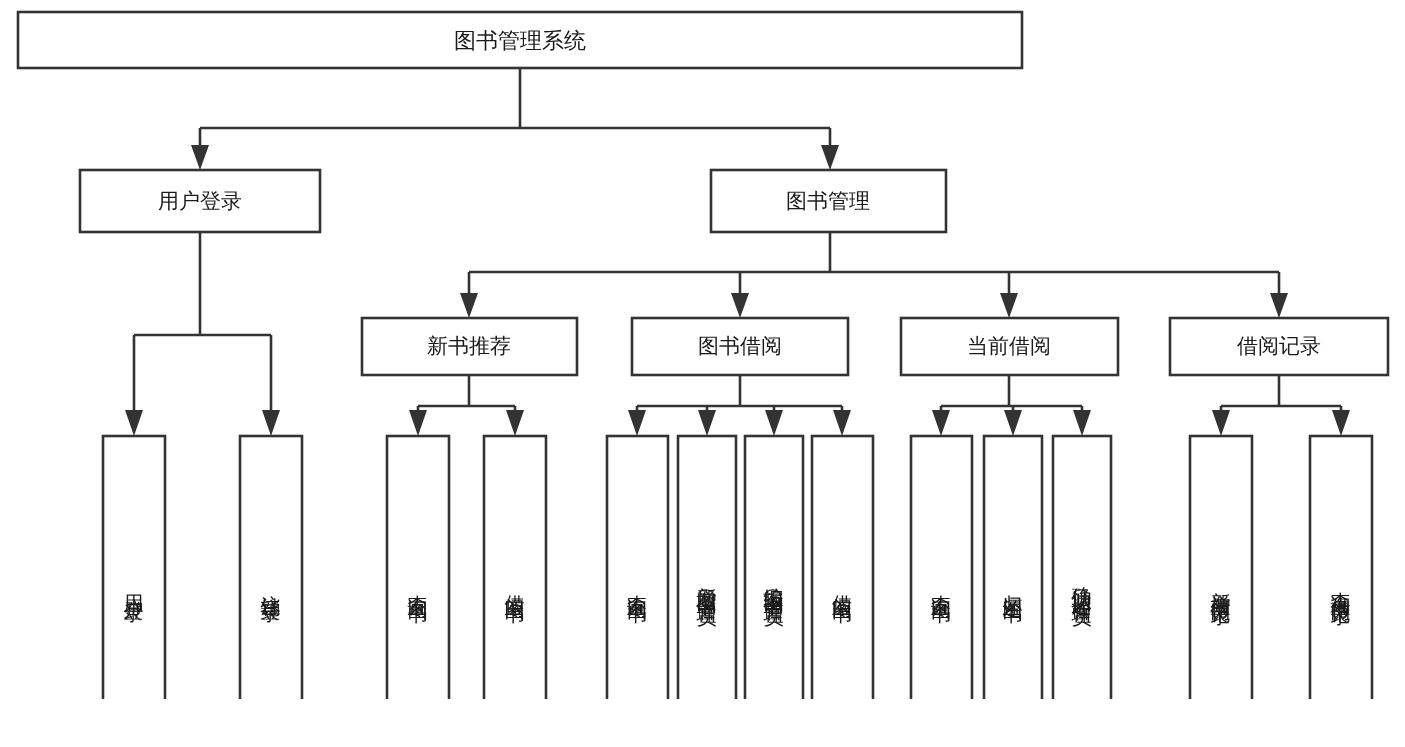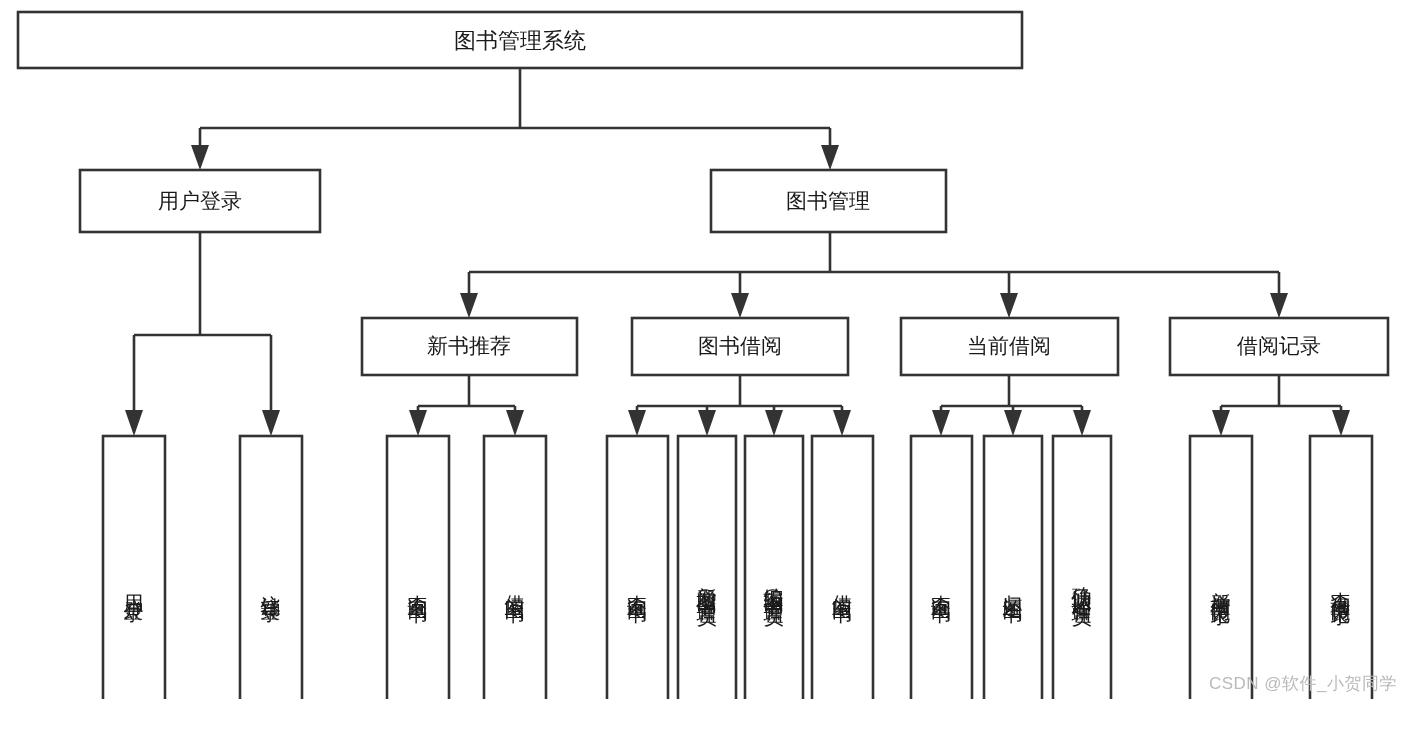--- a/index.html
+++ b/index.html
@@ -279,15 +279,14 @@
 
     <g>
       <rect class="leaf-box" x="1310" y="436" width="62" height="297"></rect>
       <foreignObject class="leaf-label-fo" x="1310" y="436" width="62" height="297">
         <div xmlns="http://www.w3.org/1999/xhtml" class="vlabel">查询借阅记录</div>
       </foreignObject>
     </g>
 
   </svg>
 
-  <div class="watermark">CSDN @软件_小贺同学</div>
 
 </div>
 
 </body></html>

